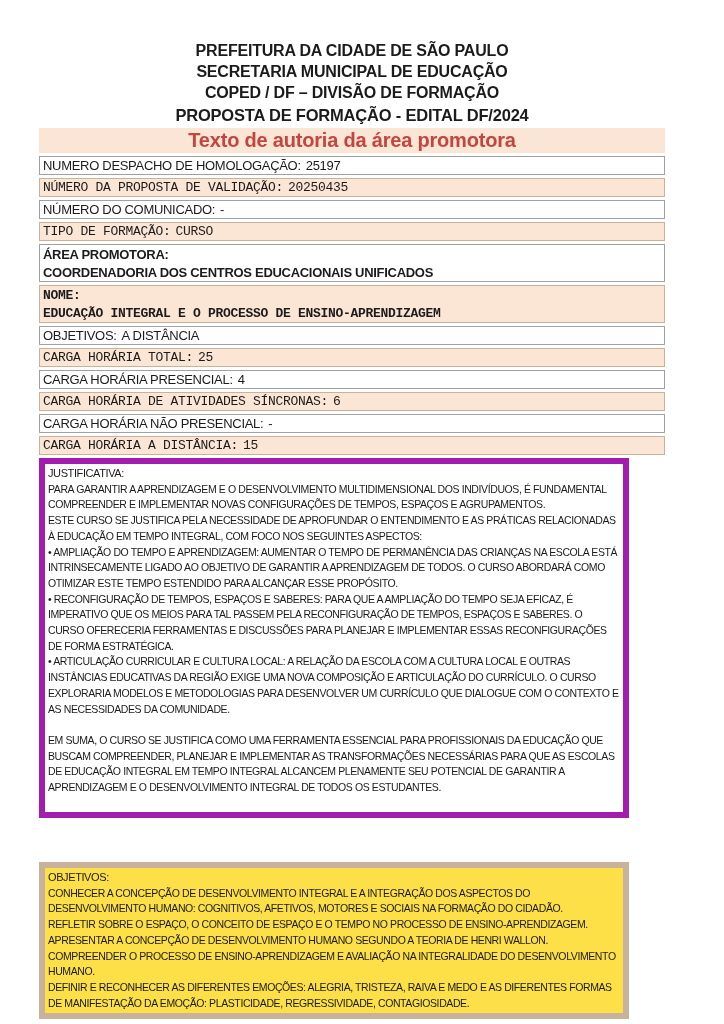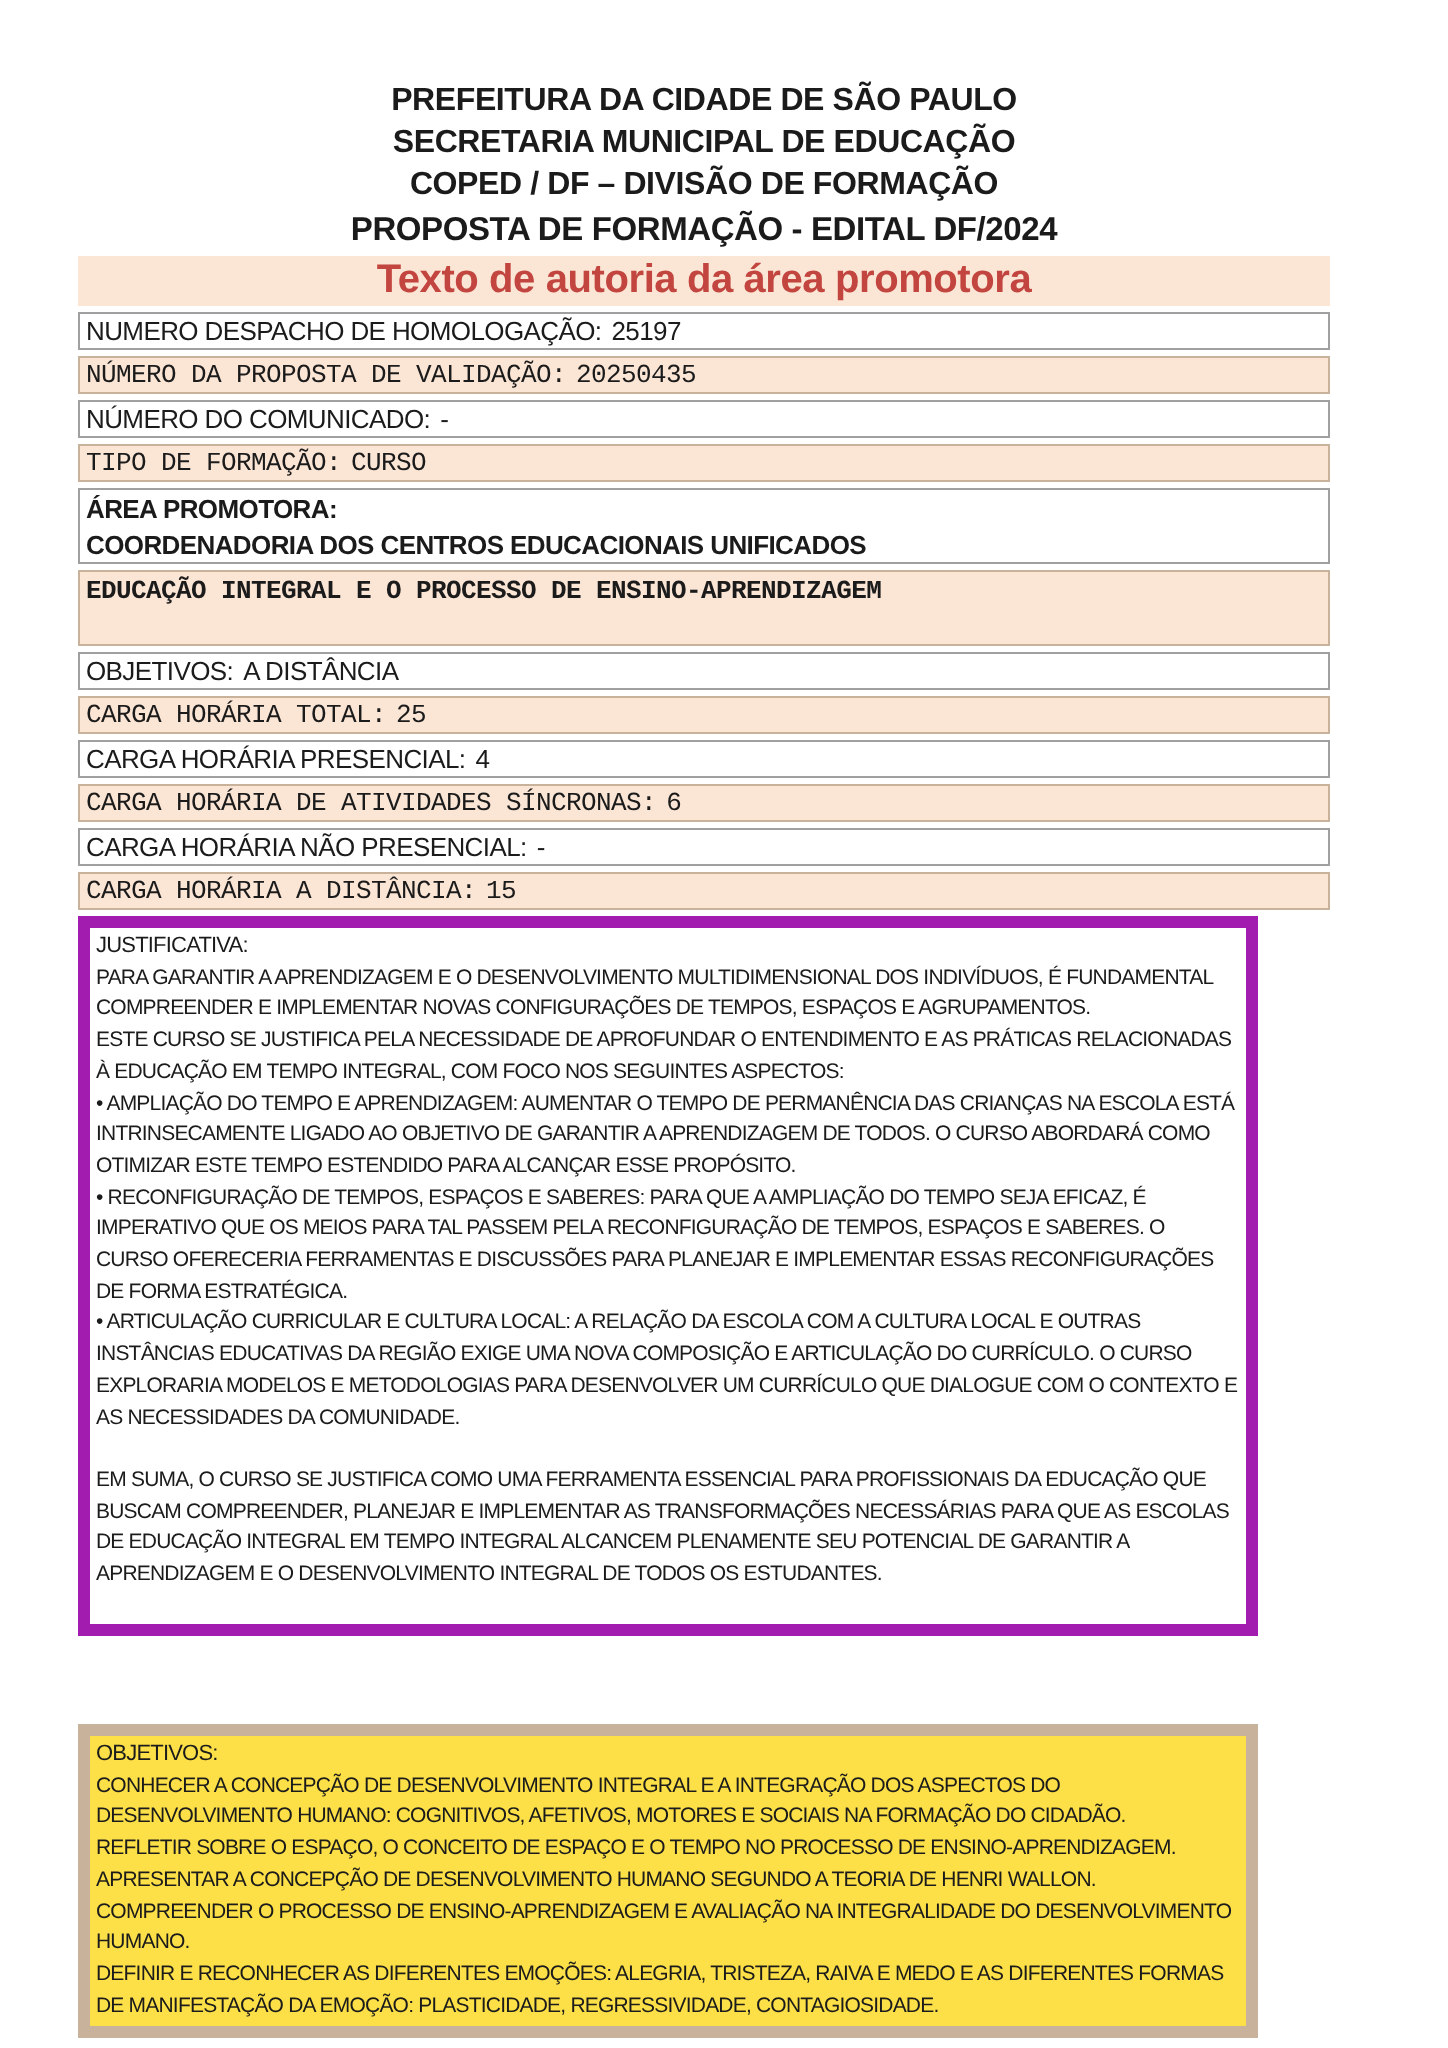--- a/index.html
+++ b/index.html
@@ -98,20 +98,21 @@
       <div class="row peach">
         <span class="lbl">TIPO DE FORMAÇÃO:</span><span class="val">CURSO</span>
       </div>
 
       <div class="row twoline">
         <span class="lbl">ÁREA PROMOTORA:</span>
           <span class="val">COORDENADORIA DOS CENTROS EDUCACIONAIS UNIFICADOS</span>
       </div>
 
       <div class="row twoline peach">
+        <span class="lbl">NOME:</span>
           <span class="val">EDUCAÇÃO INTEGRAL E O PROCESSO DE ENSINO-APRENDIZAGEM</span>
       </div>
 
       <div class="row">
         <span class="lbl">OBJETIVOS:</span><span class="val">A DISTÂNCIA</span>
       </div>
 
       <div class="row peach">
         <span class="lbl">CARGA HORÁRIA TOTAL:</span><span class="val">25</span>
       </div>

